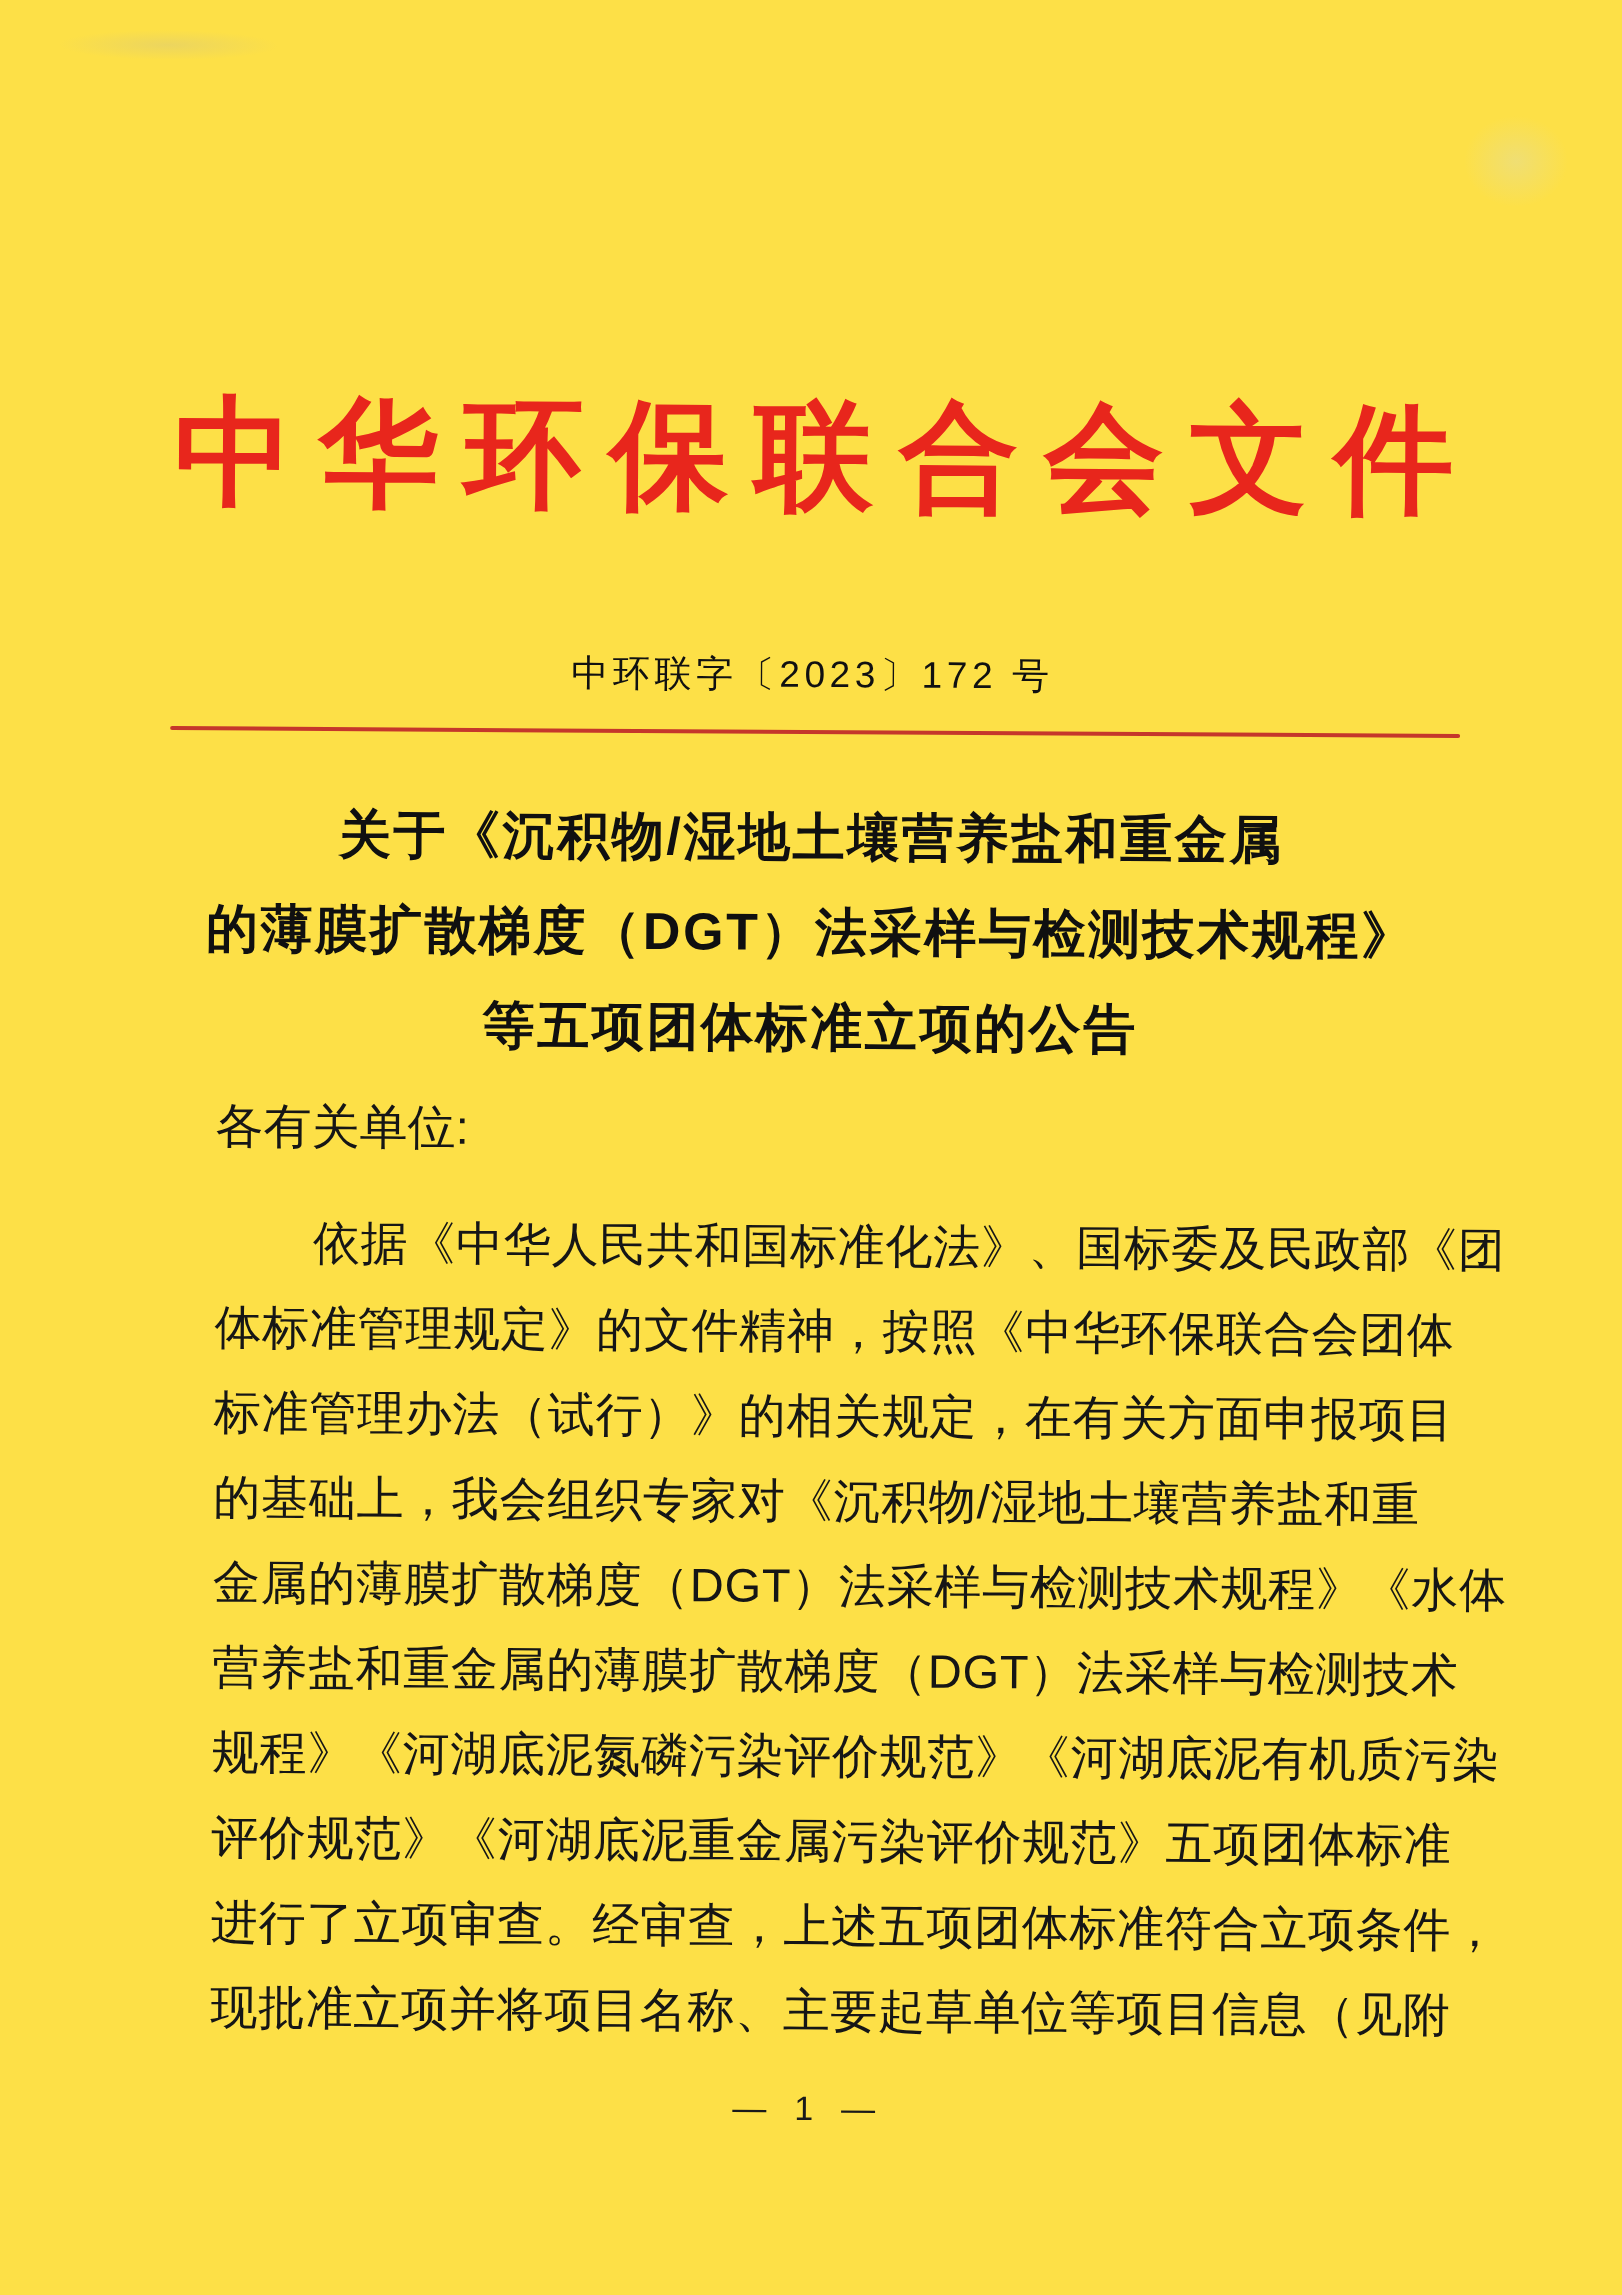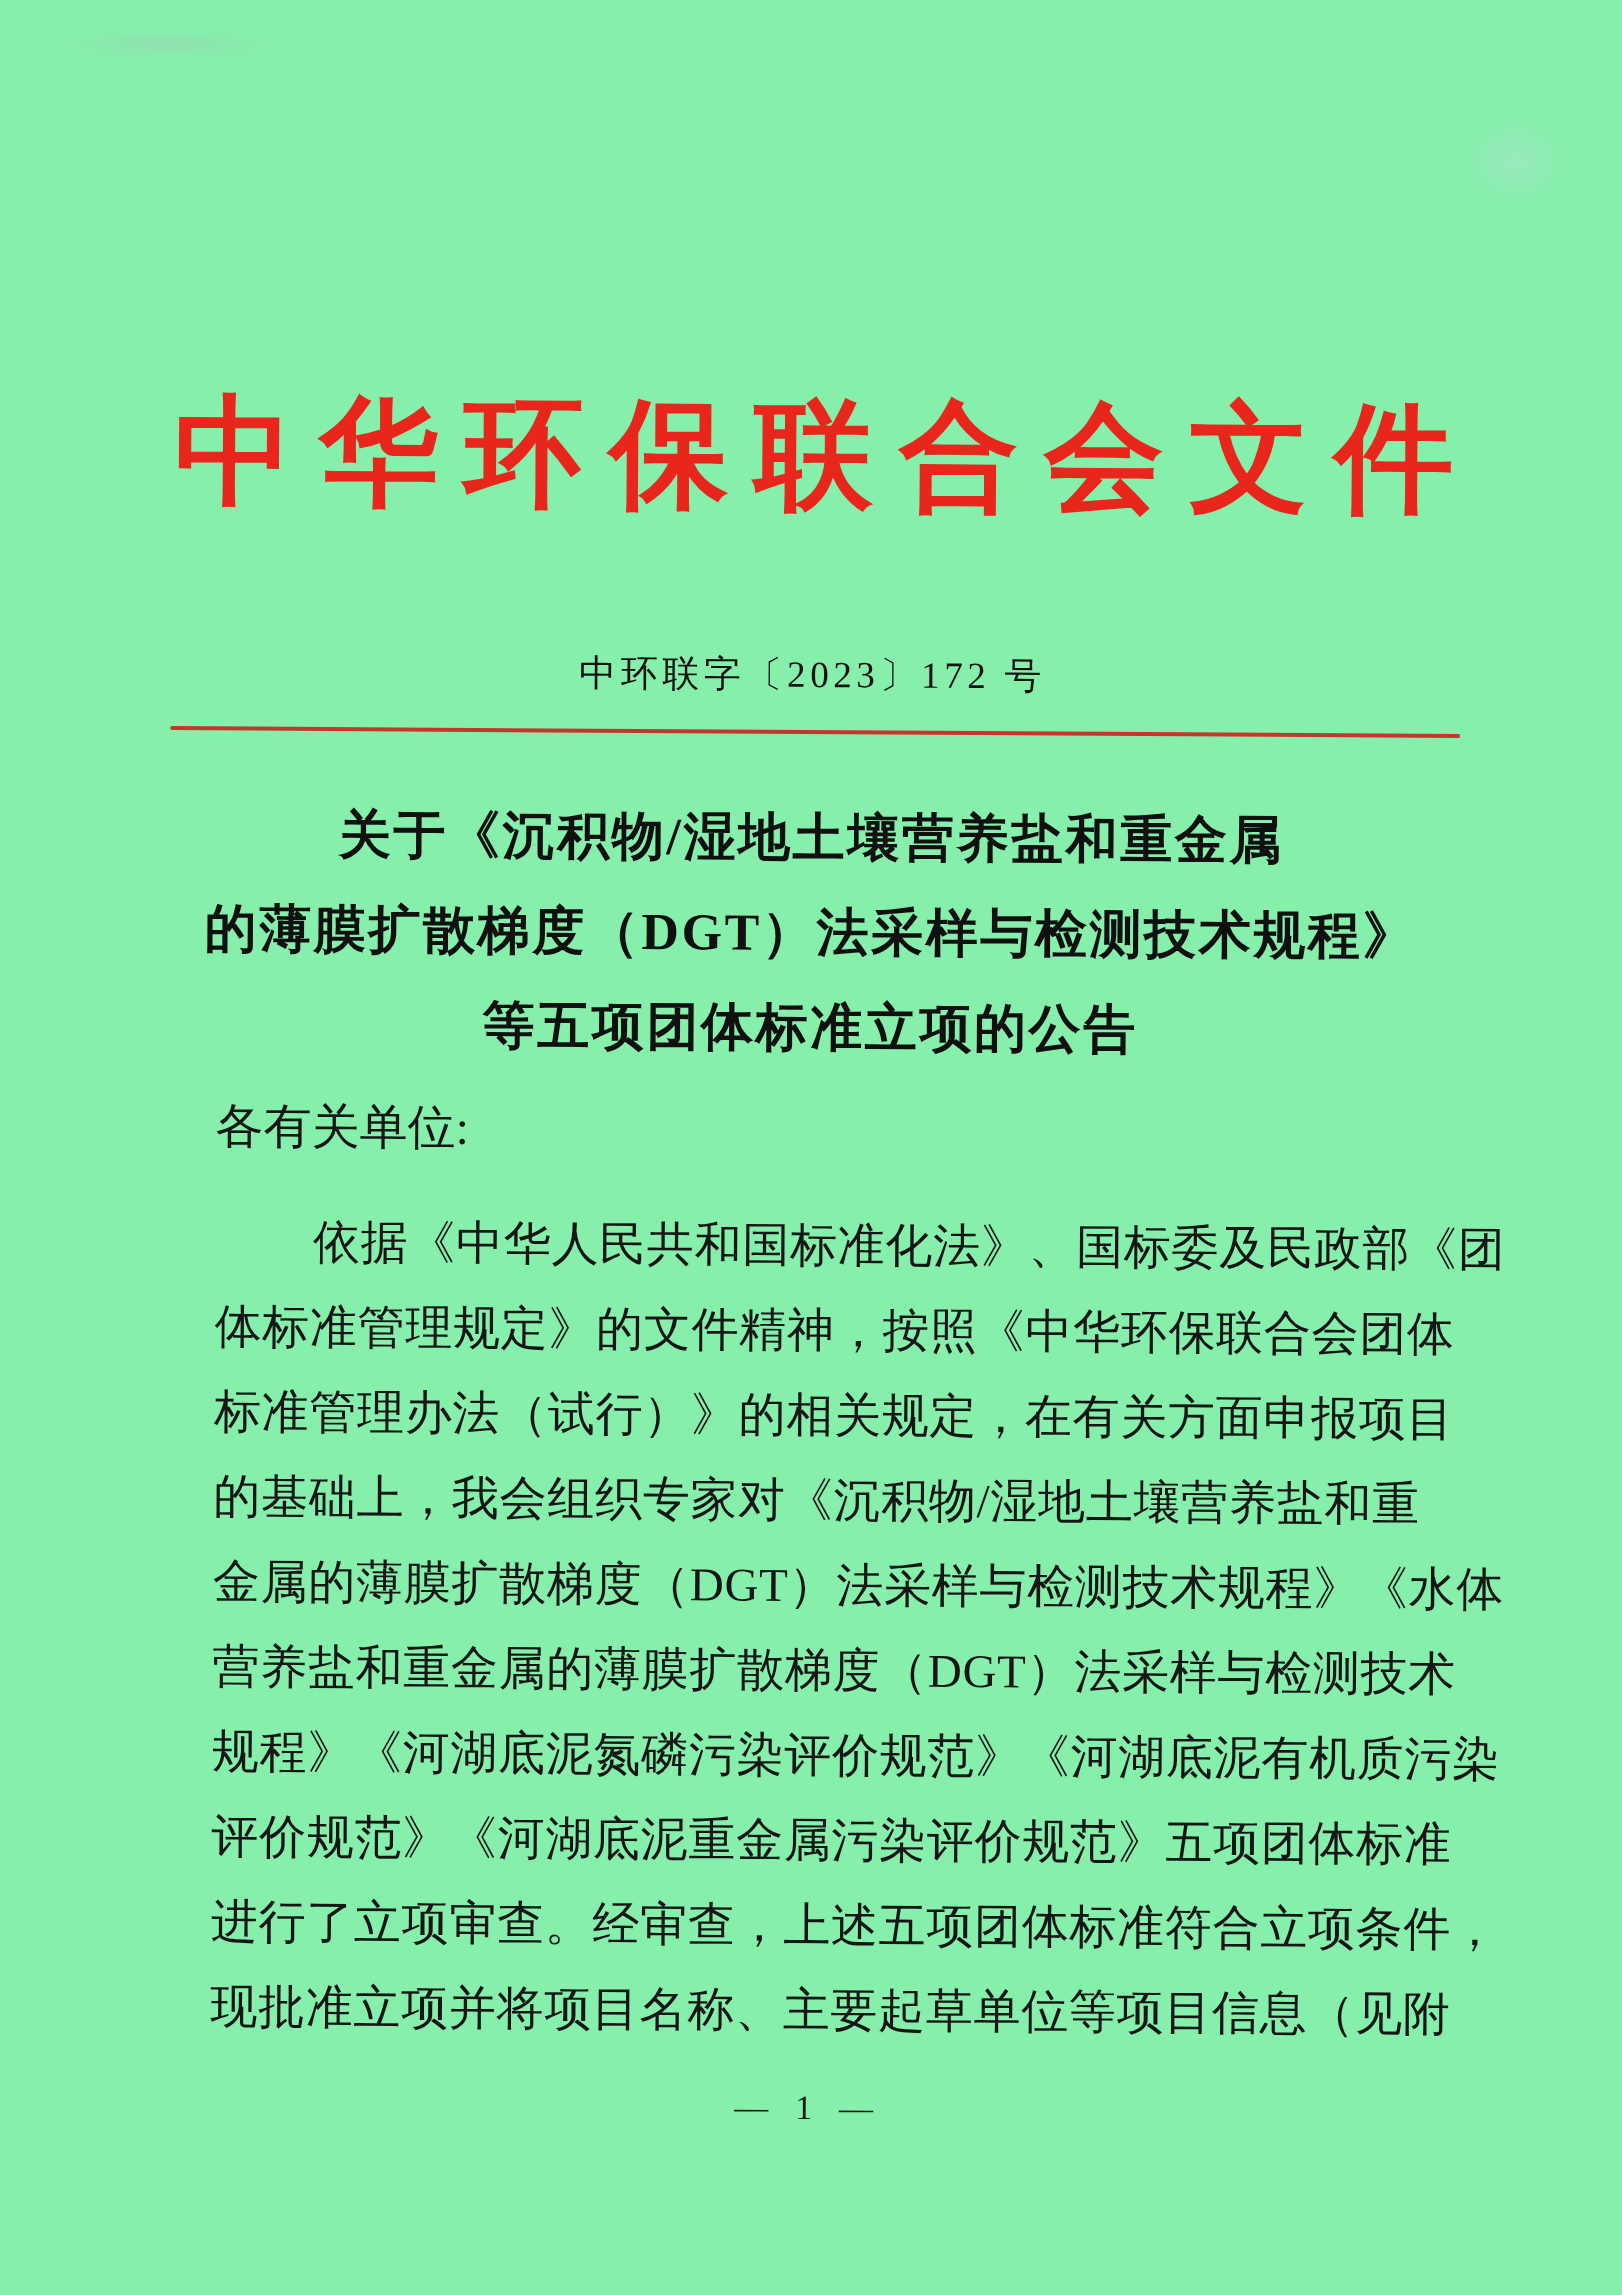--- a/index.html
+++ b/index.html
@@ -4,23 +4,23 @@
 <style>
   html, body {
     margin: 0;
     padding: 0;
     background: #ffffff;
   }
   .page {
     position: relative;
     width: 1622px;
     height: 2295px;
-    background: #86efac;
+    background: #fde047;
     overflow: hidden;
-    font-family: Liberation Serif, serif;
+    font-family: Liberation Sans, sans-serif;
     color: #181818;
   }
   .tilt {
     position: absolute;
     inset: 0;
     transform: rotate(0.35deg);
     transform-origin: 50% 40%;
   }
   .smudge-a {
     position: absolute;

